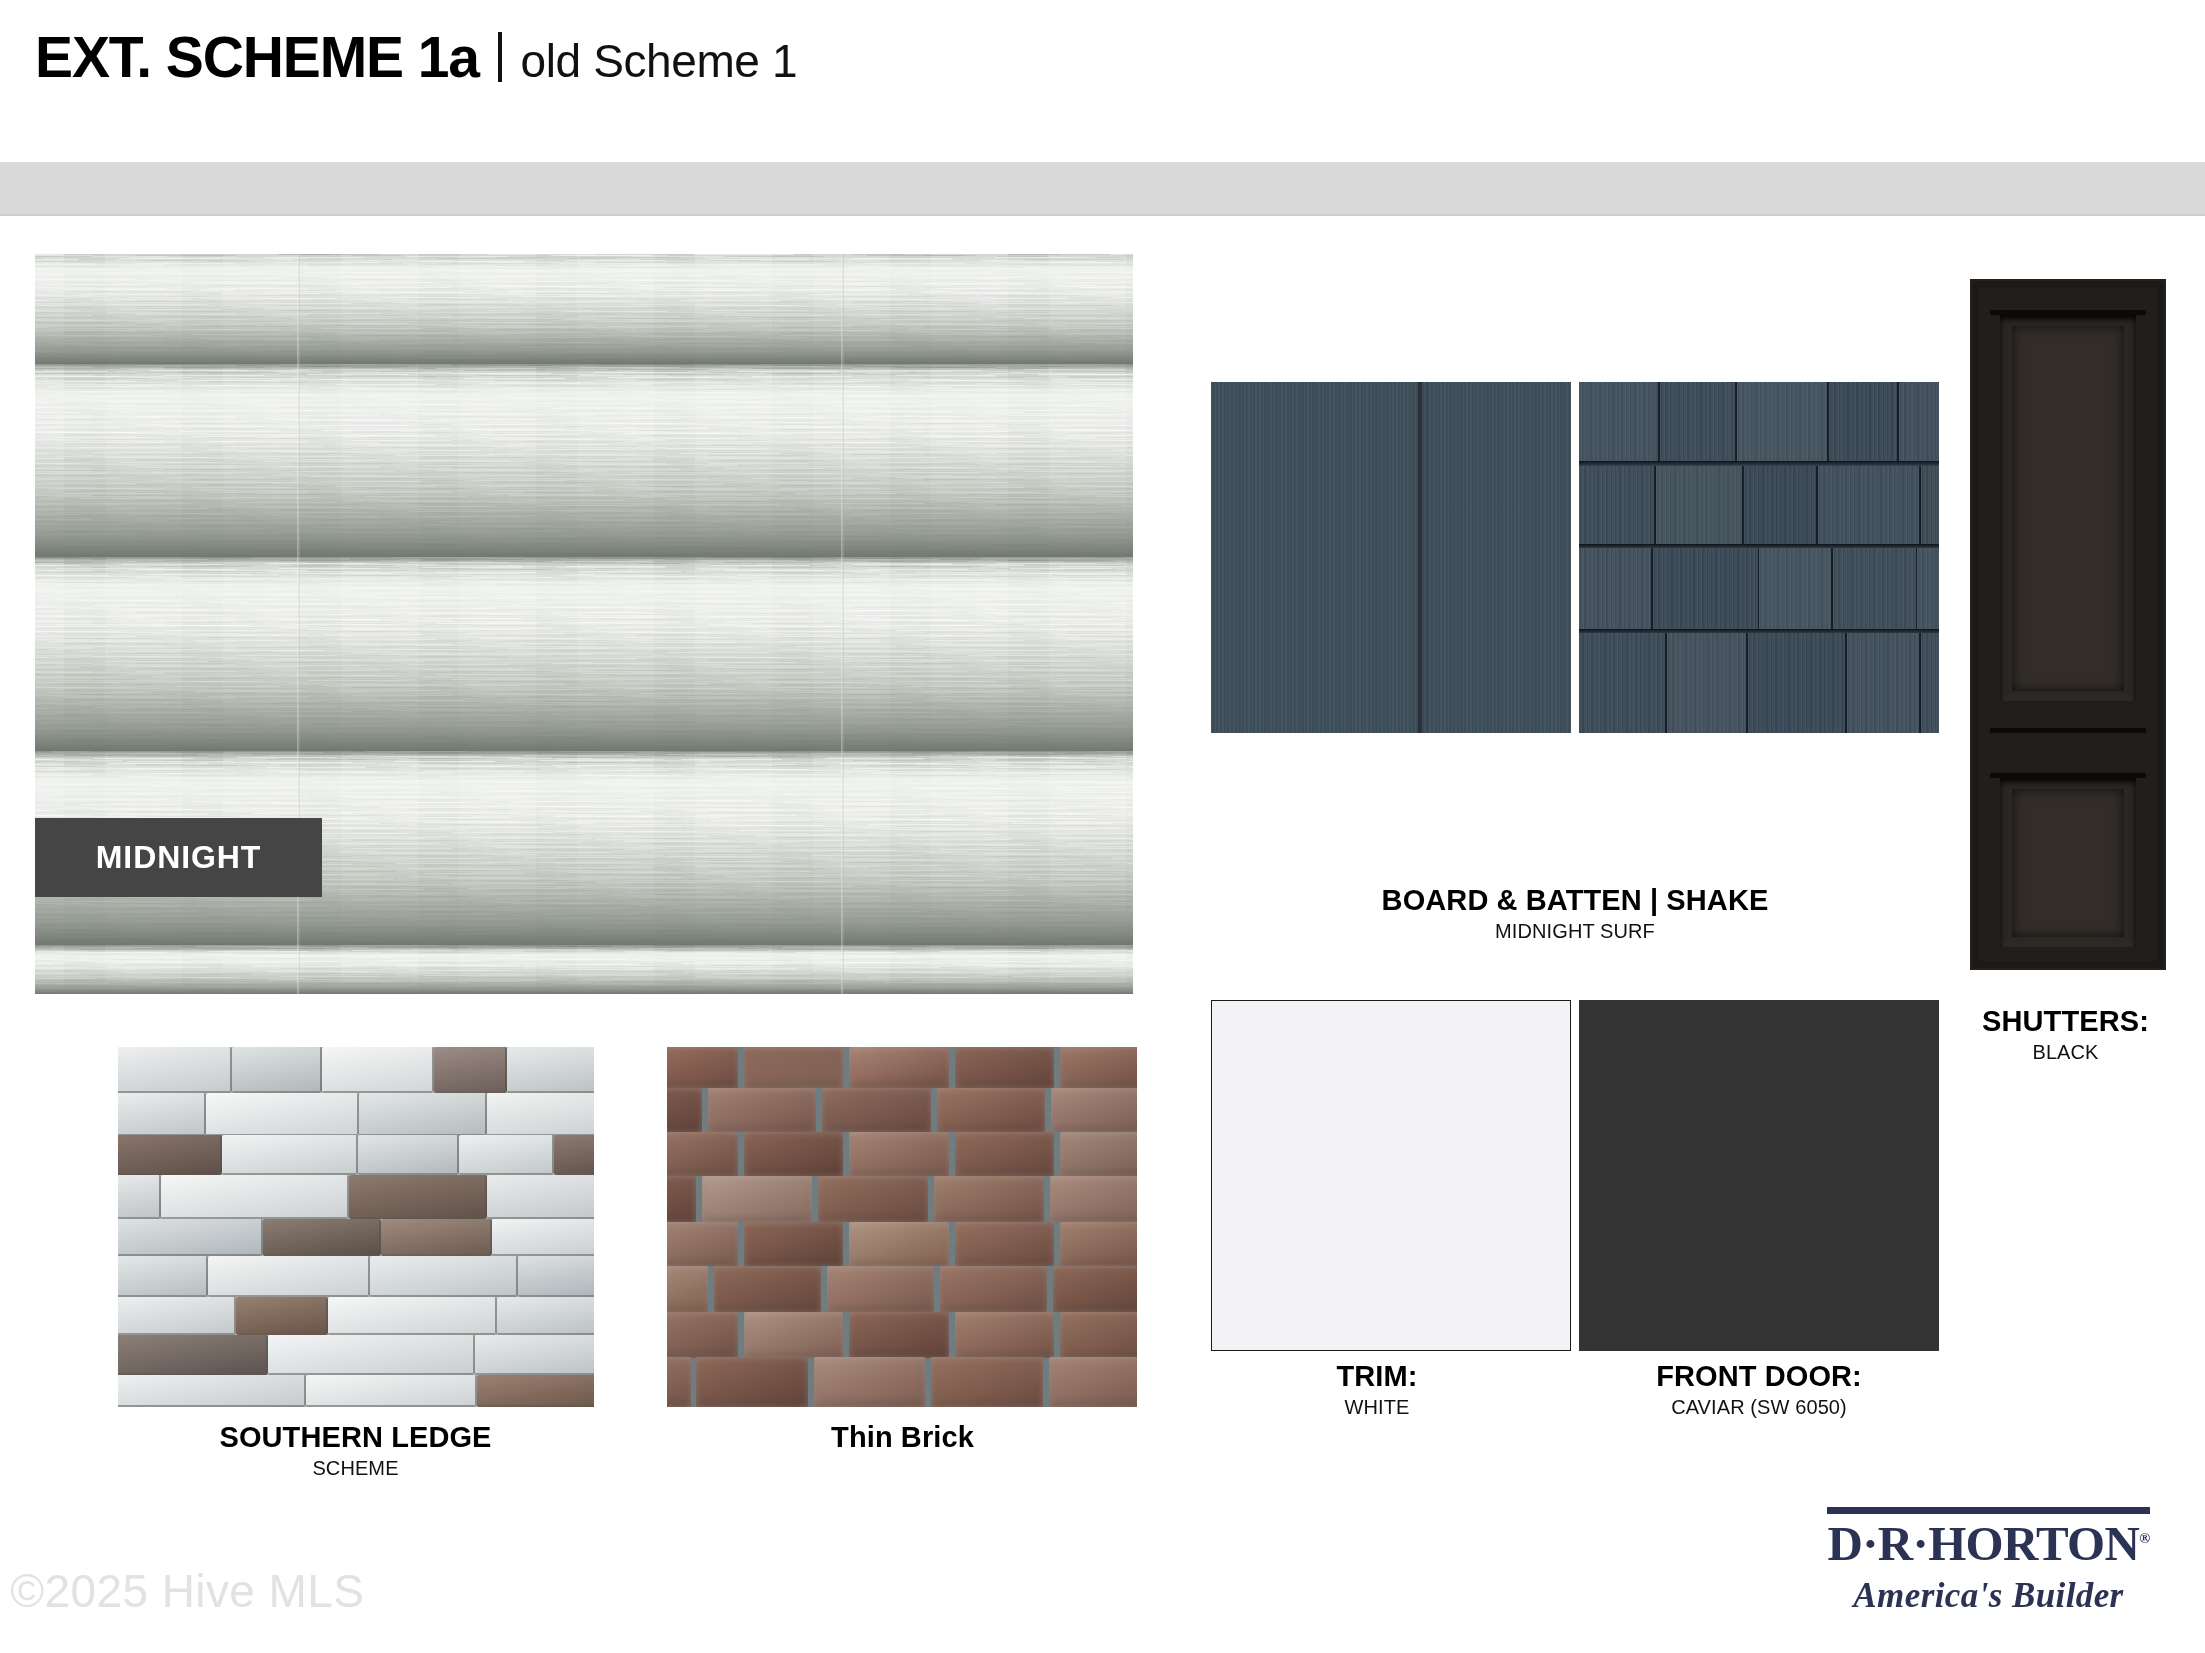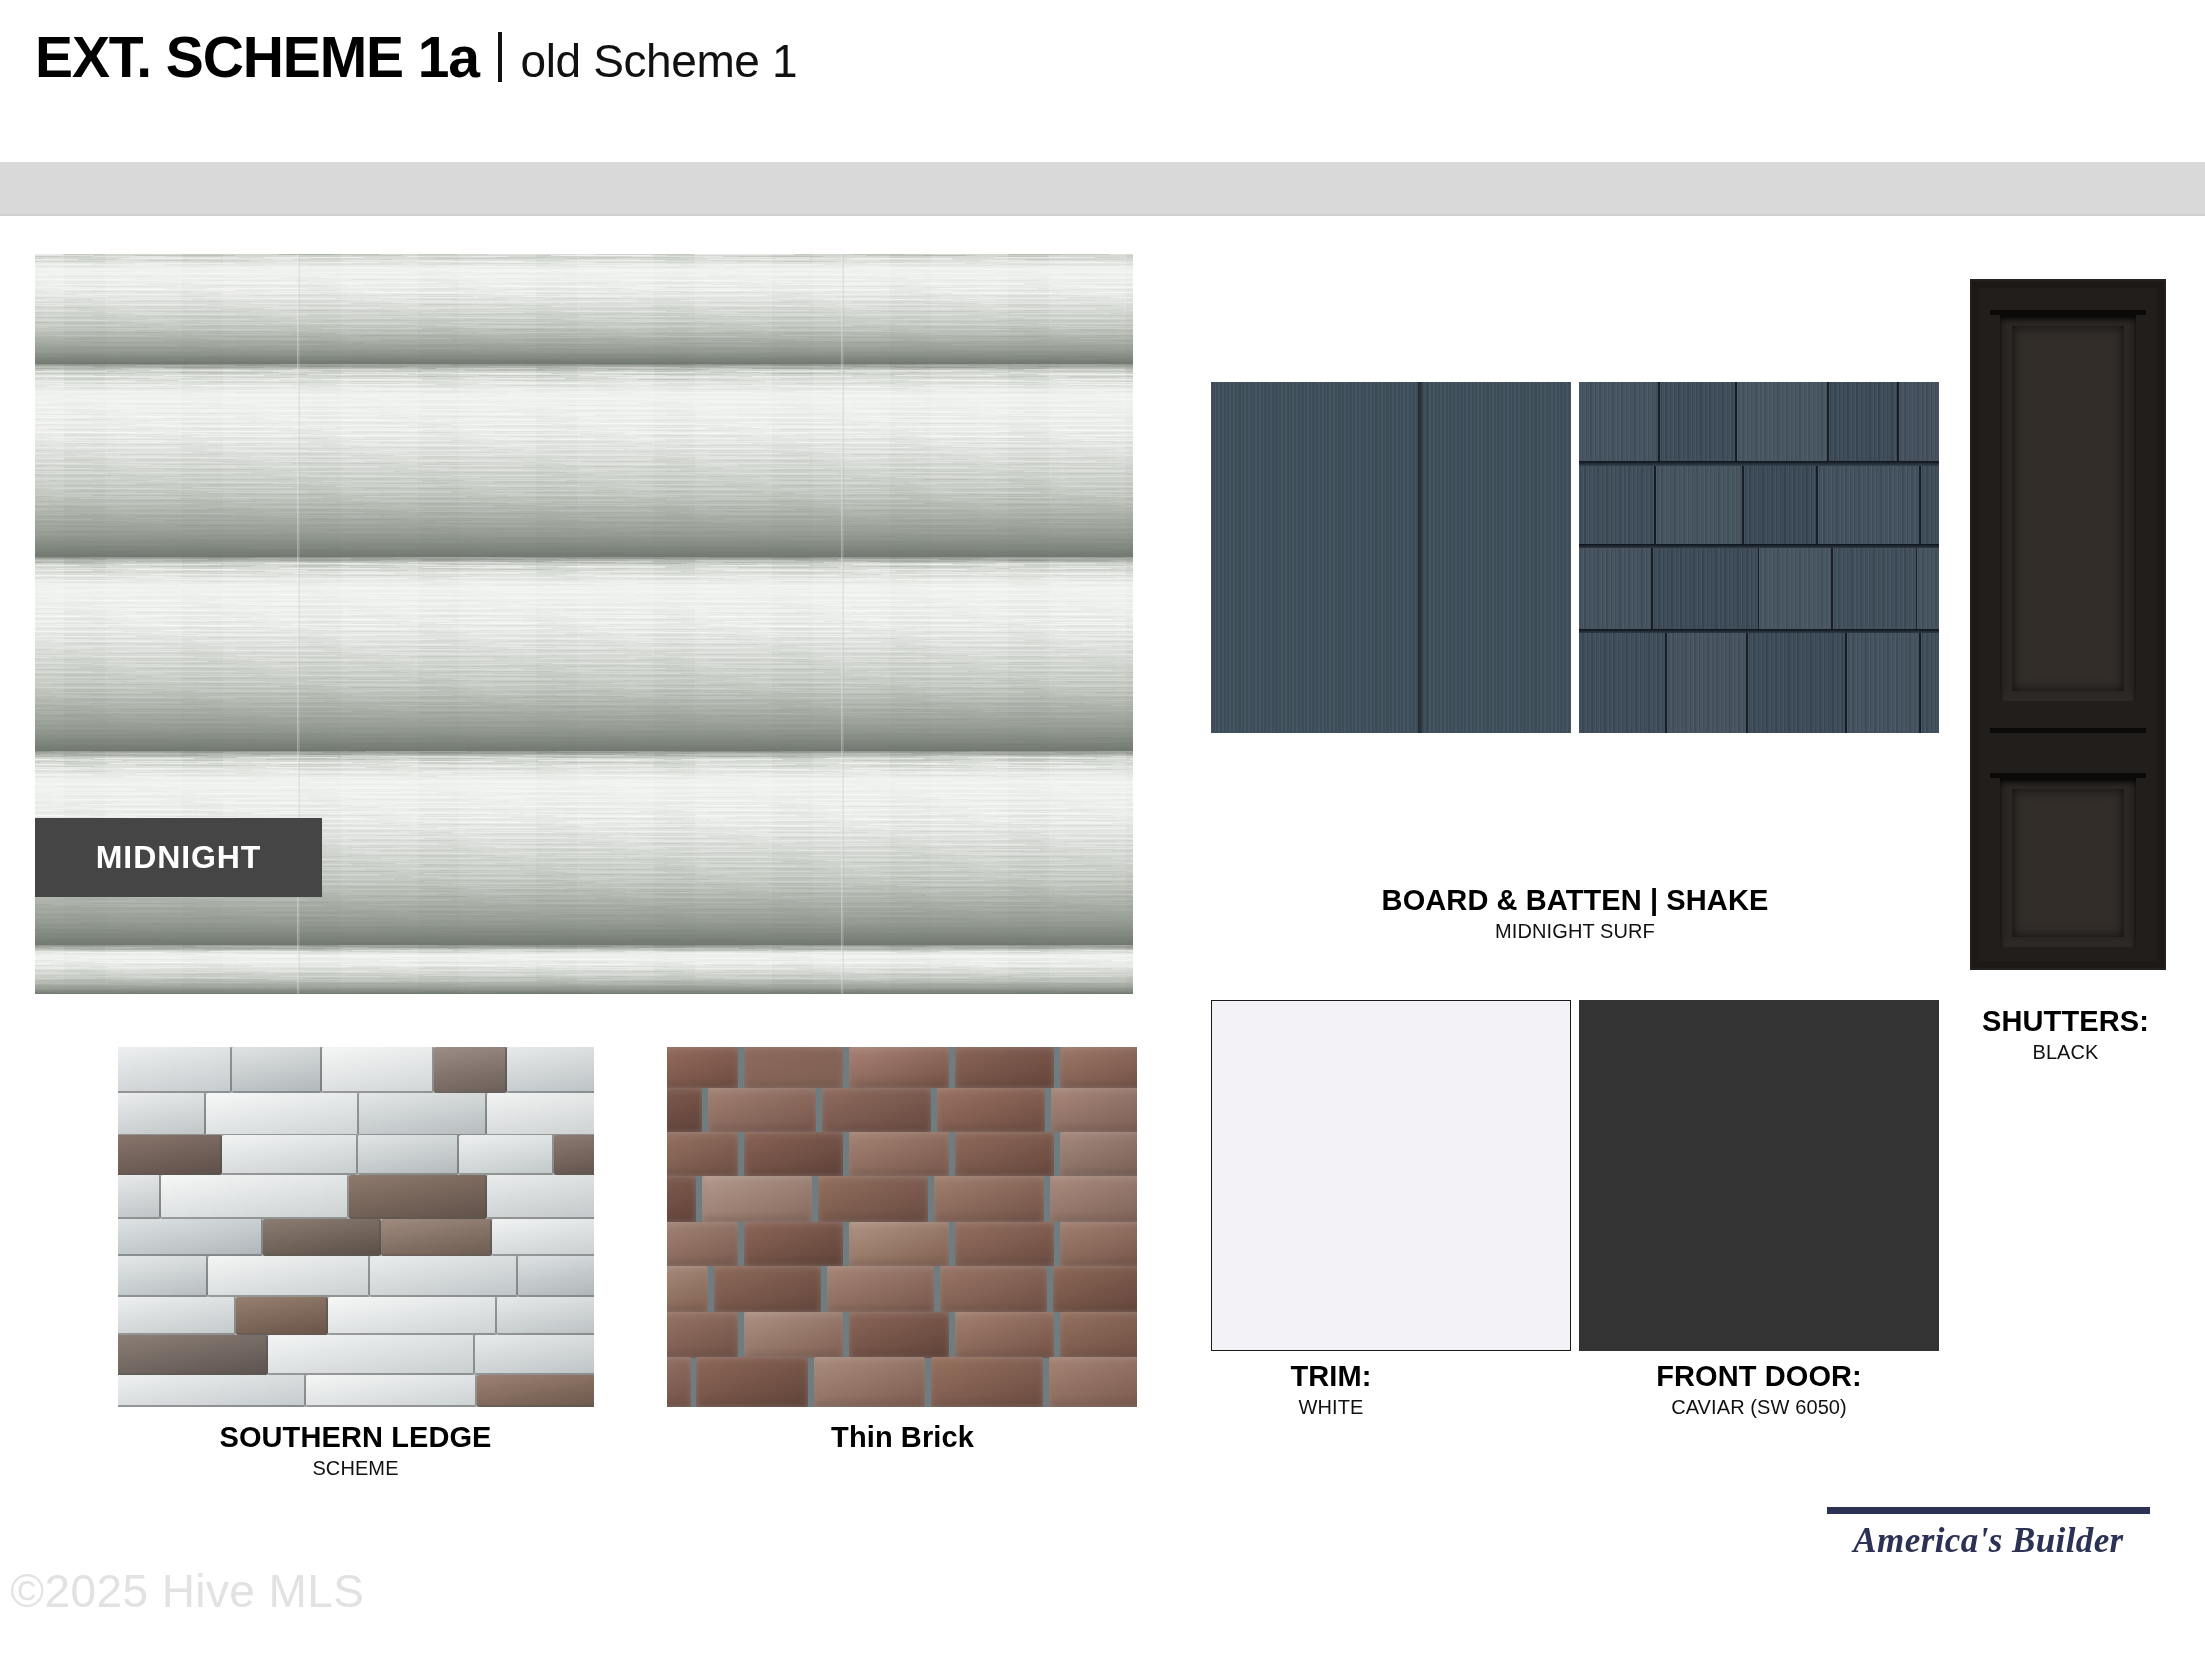--- a/index.html
+++ b/index.html
@@ -413,21 +413,21 @@
       <div class="shake-tile" style="left:268px;width:74px;background-color:#42505d;"></div>
       <div class="shake-tile" style="left:342px;width:66px;background-color:#3d4c59;"></div>
     </div>
   </div>
   <div class="cap-group" style="left:1211px; top:882px; width:728px;">
     <div class="cap-bold">BOARD &amp; BATTEN | SHAKE</div>
     <div class="cap-reg">MIDNIGHT SURF</div>
   </div>
 
   <div class="trim-sw"></div>
-  <div class="cap-group" style="left:1129px; top:1358px; width:404px;">
+  <div class="cap-group" style="left:1175px; top:1358px; width:404px;">
     <div class="cap-bold">TRIM:</div>
     <div class="cap-reg">WHITE</div>
   </div>
 
   <div class="door-sw"></div>
   <div class="cap-group" style="left:1557px; top:1358px; width:404px;">
     <div class="cap-bold">FRONT DOOR:</div>
     <div class="cap-reg">CAVIAR (SW 6050)</div>
   </div>
 
@@ -440,19 +440,20 @@
       <div class="shutter-panel" style="top:490px;height:169px;"></div>
     </div>
   </div>
   <div class="cap-group" style="left:1926px; top:1003px; width:279px;">
     <div class="cap-bold">SHUTTERS:</div>
     <div class="cap-reg">BLACK</div>
   </div>
 
   <div class="logo">
     <div class="logo-bar"></div>
+    <div class="logo-name"><span>D·R·HORTON</span><span class="logo-reg">®</span></div>
     <div class="logo-tag">America's Builder</div>
   </div>
 
   <div class="watermark">©2025 Hive MLS</div>
 
 </div>
 
 
 </body></html>

